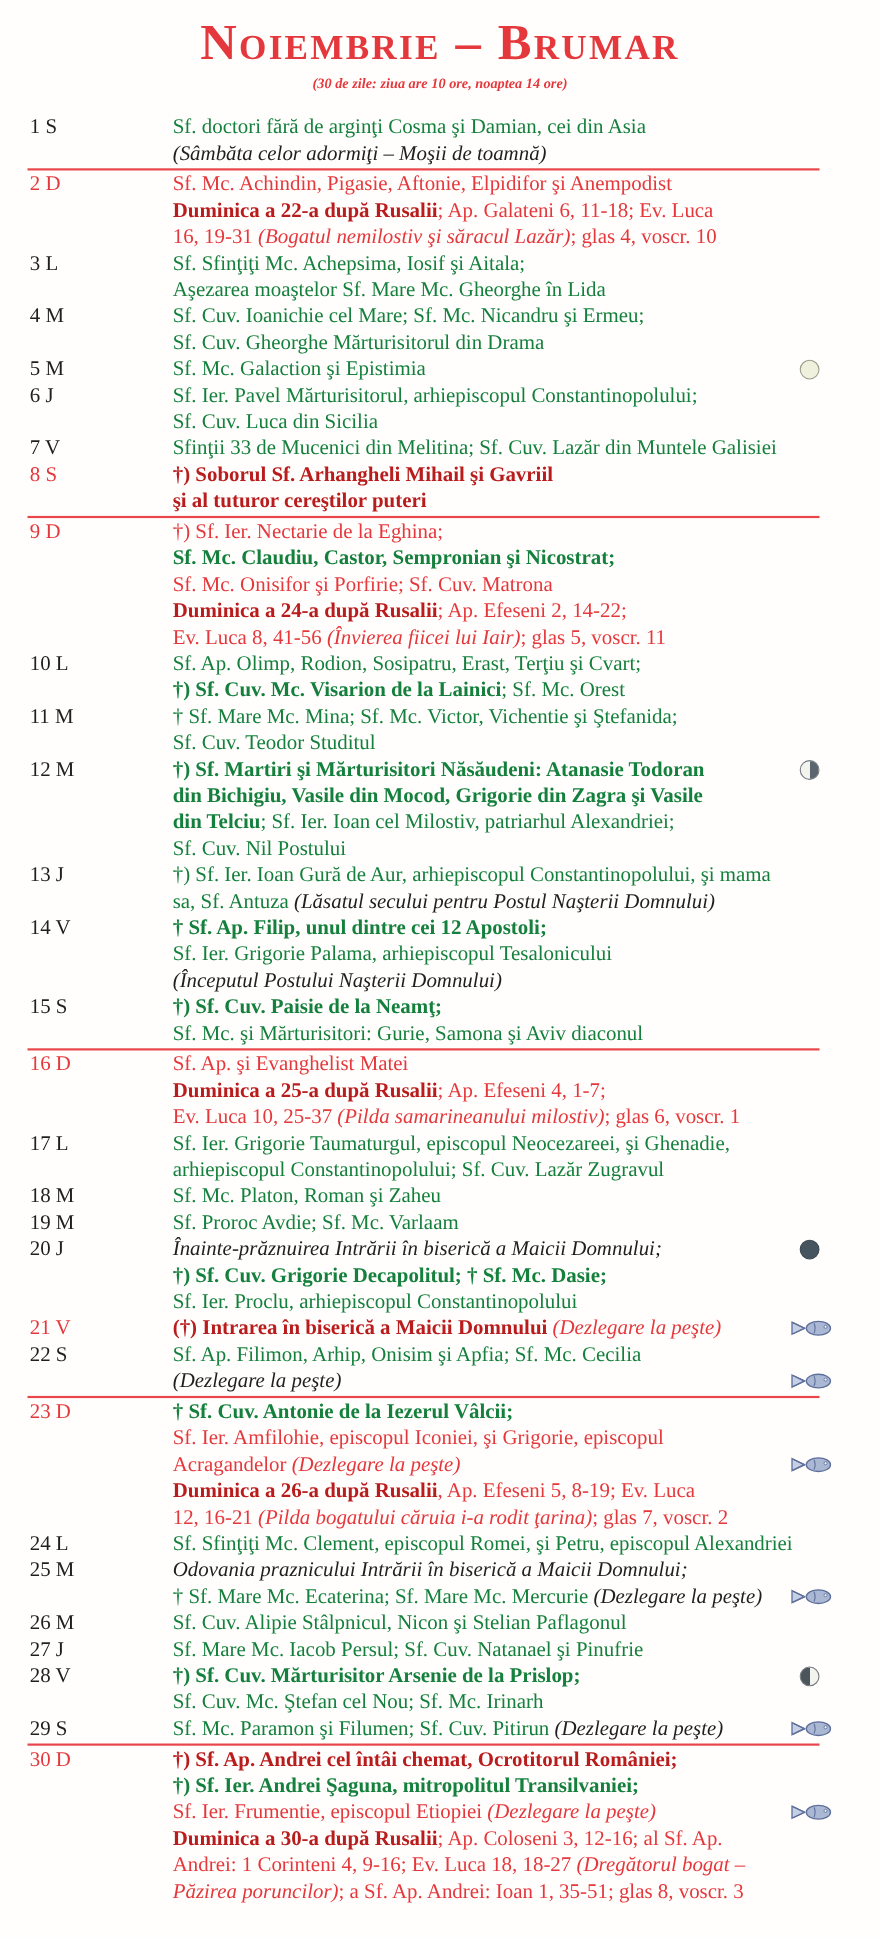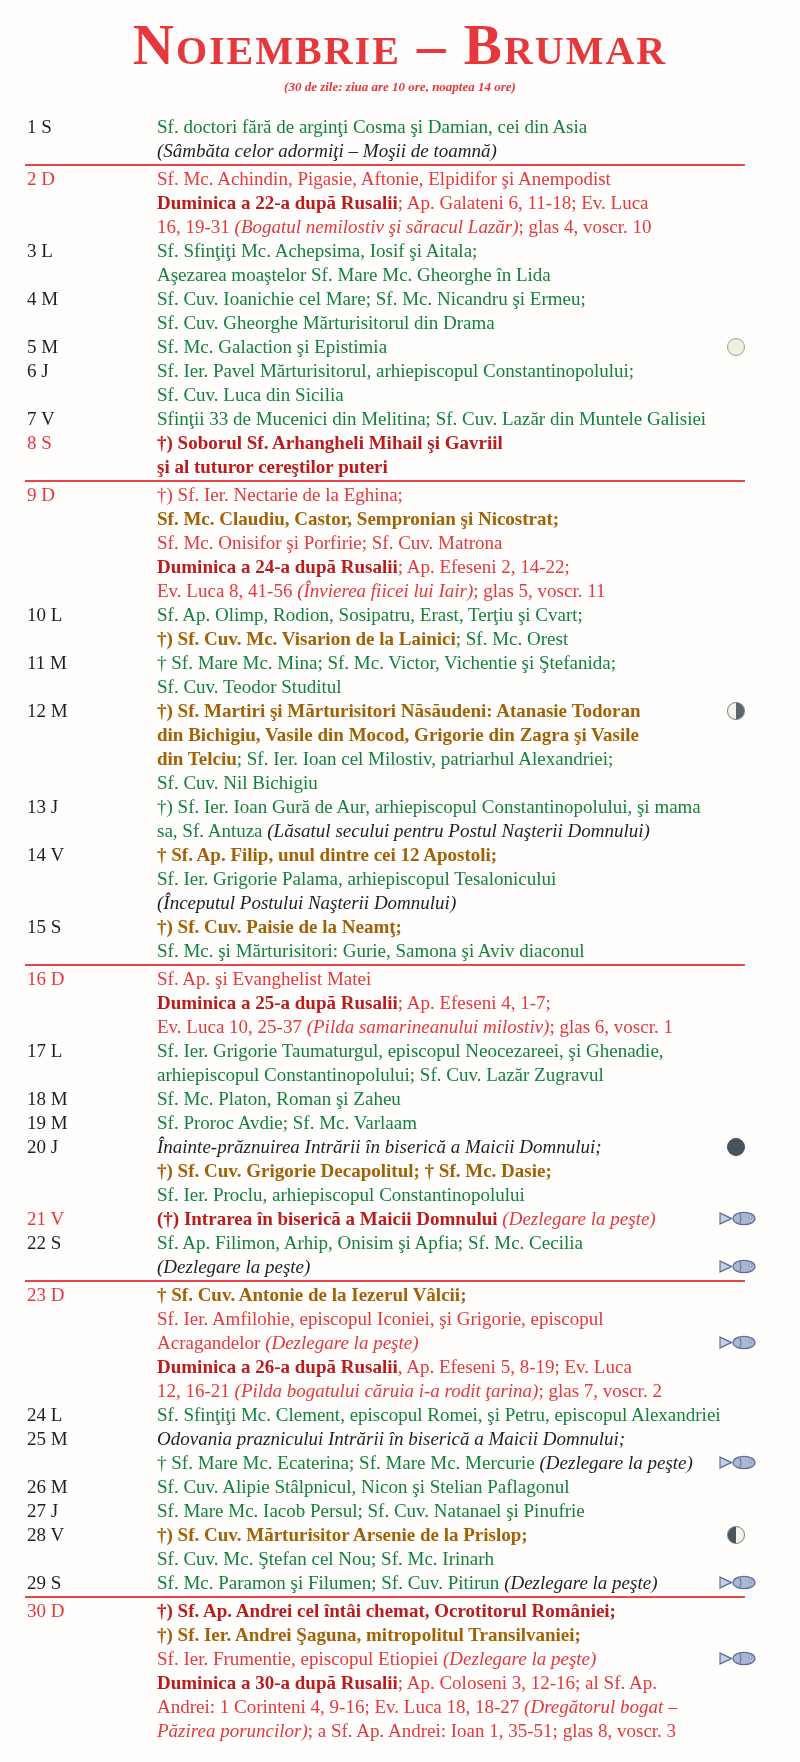--- a/index.html
+++ b/index.html
@@ -9,21 +9,21 @@
     background:#fffefc;
     font-family:"Liberation Serif", serif;
     color:#1f1f1f;
     overflow:hidden;
   }
   .title{
     margin:16px 0 0 0;
     text-align:center;
     font-variant:small-caps;
     font-weight:bold;
-    font-size:57px;
+    font-size:46px;
     line-height:1;
     letter-spacing:2px;
     color:#e5383c;
   }
   .subtitle{
     margin-top:6px;
     text-align:center;
     font-style:italic;
     font-weight:bold;
     font-size:13px;
@@ -50,21 +50,21 @@
     position:relative;
     line-height:24px;
     white-space:nowrap;
   }
   
   .s-k{color:#15803d;}
   .s-ki{color:#1f1f1f;font-style:italic;}
   .s-r{color:#e5383c;}
   .s-rb{color:#b91c1c;font-weight:bold;}
   .s-ri{color:#e5383c;font-style:italic;}
-  .s-b{color:#a16207;font-weight:bold;}
+  .s-b{color:#15803d;font-weight:bold;}
   
   .line-icon{
     position:absolute;
     top:3px;
     display:inline-block;
   }
   .moon{
     width:16px;height:16px;
     border-radius:50%;
     right:55px;
@@ -163,21 +163,21 @@
           <div class="line"><span class="s-k">† Sf. Mare Mc. Mina; Sf. Mc. Victor, Vichentie şi Ştefanida;</span></div>
           <div class="line"><span class="s-k">Sf. Cuv. Teodor Studitul</span></div>
         </div>
       </div>
       <div class="day-row">
         <div class="day-label">12 M</div>
         <div class="day-content">
           <div class="line"><span class="s-b">†) Sf. Martiri şi Mărturisitori Năsăudeni: Atanasie Todoran</span><span class="line-icon moon last-quarter-moon-icon"></span></div>
           <div class="line"><span class="s-b">din Bichigiu, Vasile din Mocod, Grigorie din Zagra şi Vasile</span></div>
           <div class="line"><span class="s-b">din Telciu</span><span class="s-k">; Sf. Ier. Ioan cel Milostiv, patriarhul Alexandriei;</span></div>
-          <div class="line"><span class="s-k">Sf. Cuv. Nil Bichigiu</span></div>
+          <div class="line"><span class="s-k">Sf. Cuv. Nil Postului</span></div>
         </div>
       </div>
       <div class="day-row">
         <div class="day-label">13 J</div>
         <div class="day-content">
           <div class="line"><span class="s-k">†) Sf. Ier. Ioan Gură de Aur, arhiepiscopul Constantinopolului, şi mama</span></div>
           <div class="line"><span class="s-k">sa, Sf. Antuza </span><span class="s-ki">(Lăsatul secului pentru Postul Naşterii Domnului)</span></div>
         </div>
       </div>
       <div class="day-row">

